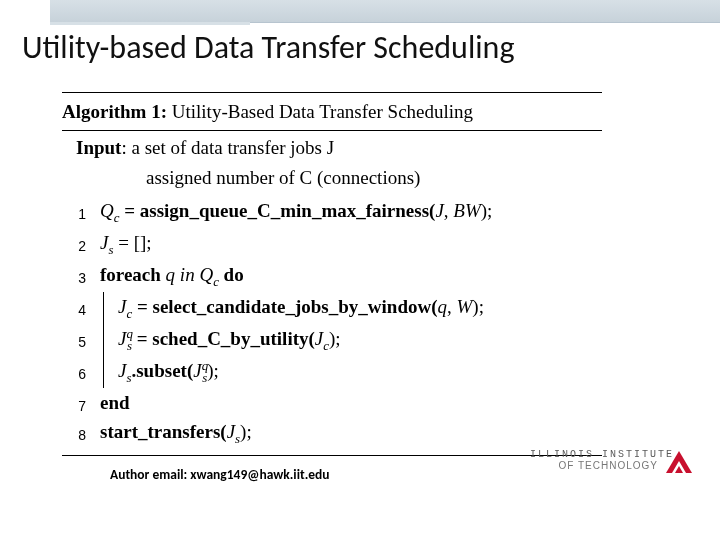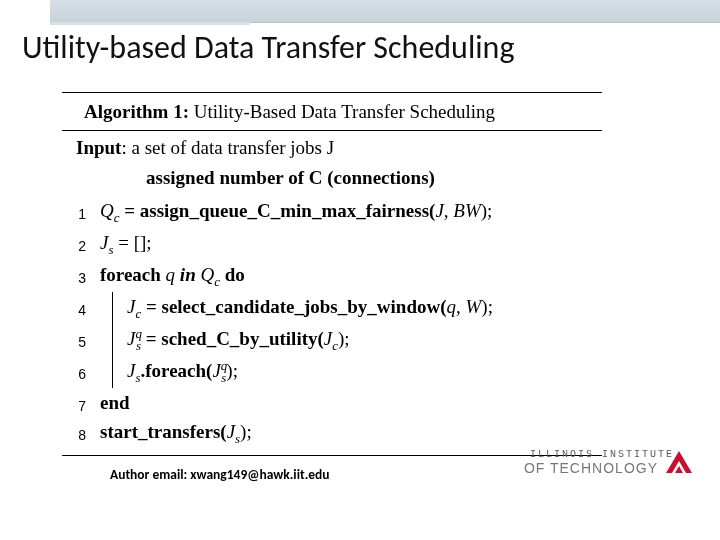--- a/index.html
+++ b/index.html
@@ -55,25 +55,25 @@
     width: 540px;
     font-size: 19px;
     line-height: 1.55;
   }
 
   .rule { border-top: 1.6px solid #000; margin: 2px 0; }
 
   .algo-header {
     padding: 2px 0;
   }
-  .algo-header .lbl { font-weight: bold; margin-left: 22px; }
+  .algo-header .lbl { font-weight: bold; }
 
   .io-line { padding-left: 14px; }
   .io-line .lbl { font-weight: bold; }
-  .io-cont { padding-left: 84px; font-weight: bold; }
+  .io-cont { padding-left: 84px; }
 
   .body-block { padding-top: 4px; }
   .line {
     display: flex;
     align-items: baseline;
   }
   .ln {
     width: 24px;
     text-align: right;
     font-size: 14px;
@@ -85,21 +85,21 @@
   }
   .content { flex: 1; }
 
   .kw { font-weight: bold; text-align: center; }
   .it { font-style: italic; font-family: "Times New Roman", Times, serif; }
   .fn { font-family: "Times New Roman", Times, serif; font-weight: bold; }
 
   
   .bar {
     border-left: 1.2px solid #000;
-    margin-left: 12px;
+    margin-left: 3px;
     padding-left: 14px;
     display: inline-block;
   }
 
   .bottom-rule {
     border-top: 1.2px solid #000;
     margin-top: 6px;
   }
 
   .footer-email {
@@ -132,21 +132,21 @@
     font-size: 10px;
     letter-spacing: 2px;
     color: #5a5a5a;
     text-align: right;
   }
   .iit-logo .txt2 {
     position: absolute;
     right: 36px;
     top: 13px;
     font-family: "Arial Narrow", Arial, sans-serif;
-    font-size: 14px;
+    font-size: 10px;
     letter-spacing: 1px;
     color: #777;
     text-align: right;
   }
 
   sub.mini { font-size: 0.68em; vertical-align: sub; font-style: italic; }
   sup.mini { font-size: 0.68em; vertical-align: super; font-style: italic; }
 </style>
 </head>
 <body>
@@ -189,21 +189,21 @@
       <div class="line">
         <div class="ln">2</div>
         <div class="content">
           <span class="it">J</span><sub class="mini">s</sub><span> = [];</span>
         </div>
       </div>
 
       <div class="line">
         <div class="ln">3</div>
         <div class="content">
-          <span class="kw">foreach</span><span class="it"> q </span><span class="kw it" style="font-weight:bold">in</span><span class="it"> Q</span><sub class="mini">c</sub><span> </span><span class="kw">do</span>
+          <span class="kw">foreach</span><span class="it"> q </span><span class="kw it" style="font-weight:normal">in</span><span class="it"> Q</span><sub class="mini">c</sub><span> </span><span class="kw">do</span>
         </div>
       </div>
 
       <div class="line">
         <div class="ln">4</div>
         <div class="content">
           <span class="bar">
             <span class="it">J</span><sub class="mini">c</sub><span class="fn"> = select_candidate_jobs_by_window(</span><span class="it">q</span><span>, </span><span class="it">W</span><span>);</span>
           </span>
         </div>
@@ -215,21 +215,21 @@
           <span class="bar">
             <span class="it">J</span><sup class="mini">q</sup><sub class="mini" style="margin-left:-6px">s</sub><span class="fn"> = sched_C_by_utility(</span><span class="it">J</span><sub class="mini">c</sub><span>);</span>
           </span>
         </div>
       </div>
 
       <div class="line">
         <div class="ln">6</div>
         <div class="content">
           <span class="bar">
-            <span class="it">J</span><sub class="mini">s</sub><span class="fn">.foreach(</span><span class="it">J</span><sup class="mini">q</sup><sub class="mini" style="margin-left:-6px">s</sub><span>);</span>
+            <span class="it">J</span><sub class="mini">s</sub><span class="fn">.subset(</span><span class="it">J</span><sup class="mini">q</sup><sub class="mini" style="margin-left:-6px">s</sub><span>);</span>
           </span>
         </div>
       </div>
 
       <div class="line">
         <div class="ln">7</div>
         <div class="content">
           <span class="kw">end</span>
         </div>
       </div>

